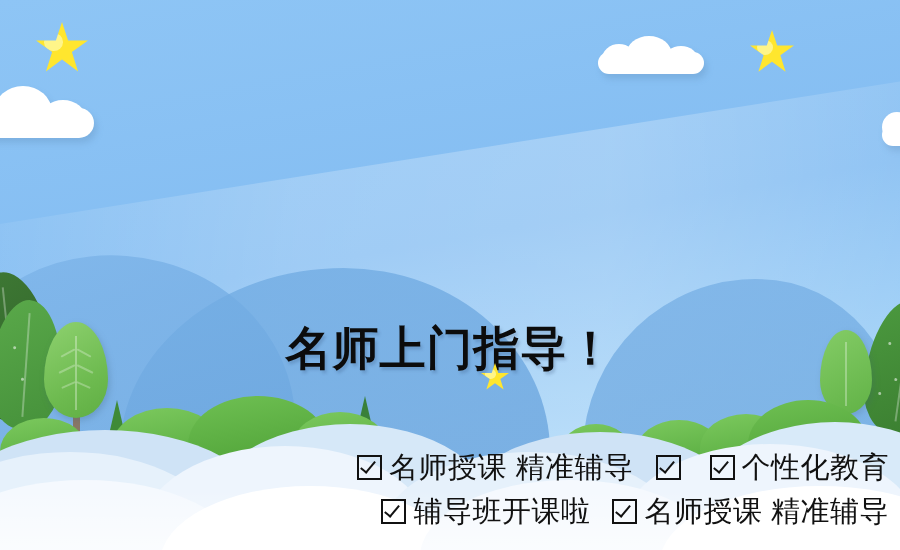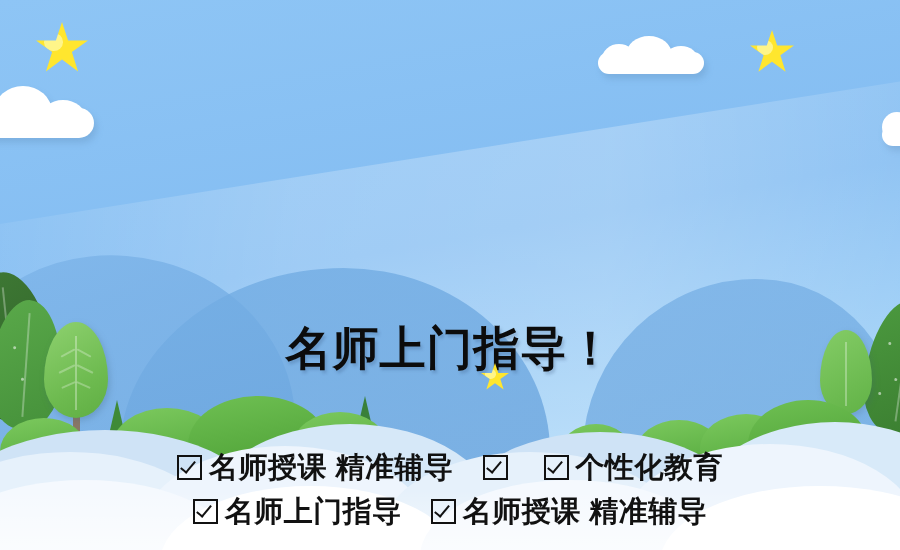--- a/index.html
+++ b/index.html
@@ -299,29 +299,28 @@
   }
   #features {
     position: absolute;
     left: 0;
     top: 446px;
     width: 900px;
     z-index: 22;
   }
   .feature-row {
     display: flex;
-    justify-content: center;
+    justify-content: flex-end;
     align-items: center;
     white-space: nowrap;
     color: #111111;
     font-size: 29px;
-    font-weight: 700;
+    font-weight: 400;
     letter-spacing: 0.5px;
     line-height: 1.5;
-    gap: 7px;
   }
   .feature-item {
     display: inline-flex;
     align-items: center;
     margin: 0 11px;
   }
   .cbox {
     display: inline-block;
     width: 21px;
     height: 21px;
@@ -454,21 +453,21 @@
       </span>
       <span class="feature-item">
         <span class="cbox"></span>
         <span>个性化教育</span>
       </span>
     </div>
 
     <div class="feature-row">
       <span class="feature-item">
         <span class="cbox"></span>
-        <span>名师上门指导</span>
+        <span>辅导班开课啦</span>
       </span>
       <span class="feature-item">
         <span class="cbox"></span>
         <span>名师授课 精准辅导</span>
       </span>
     </div>
 
   </div>
 
 </div>

